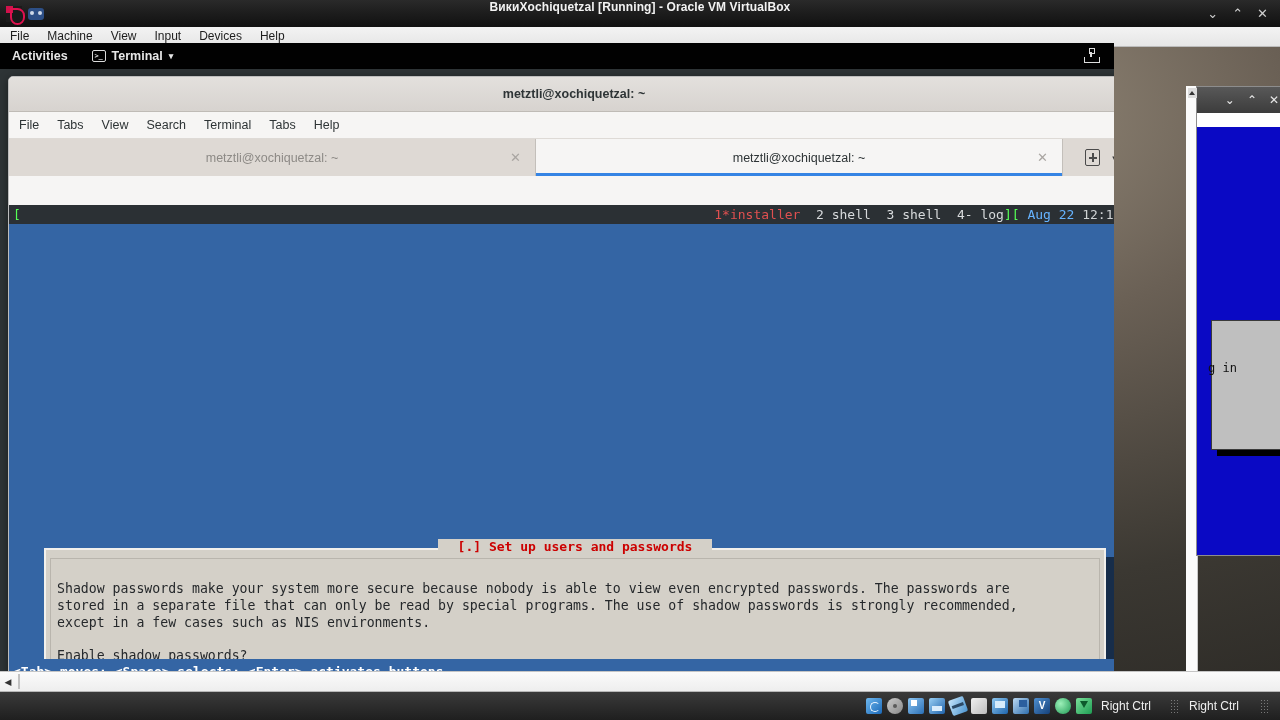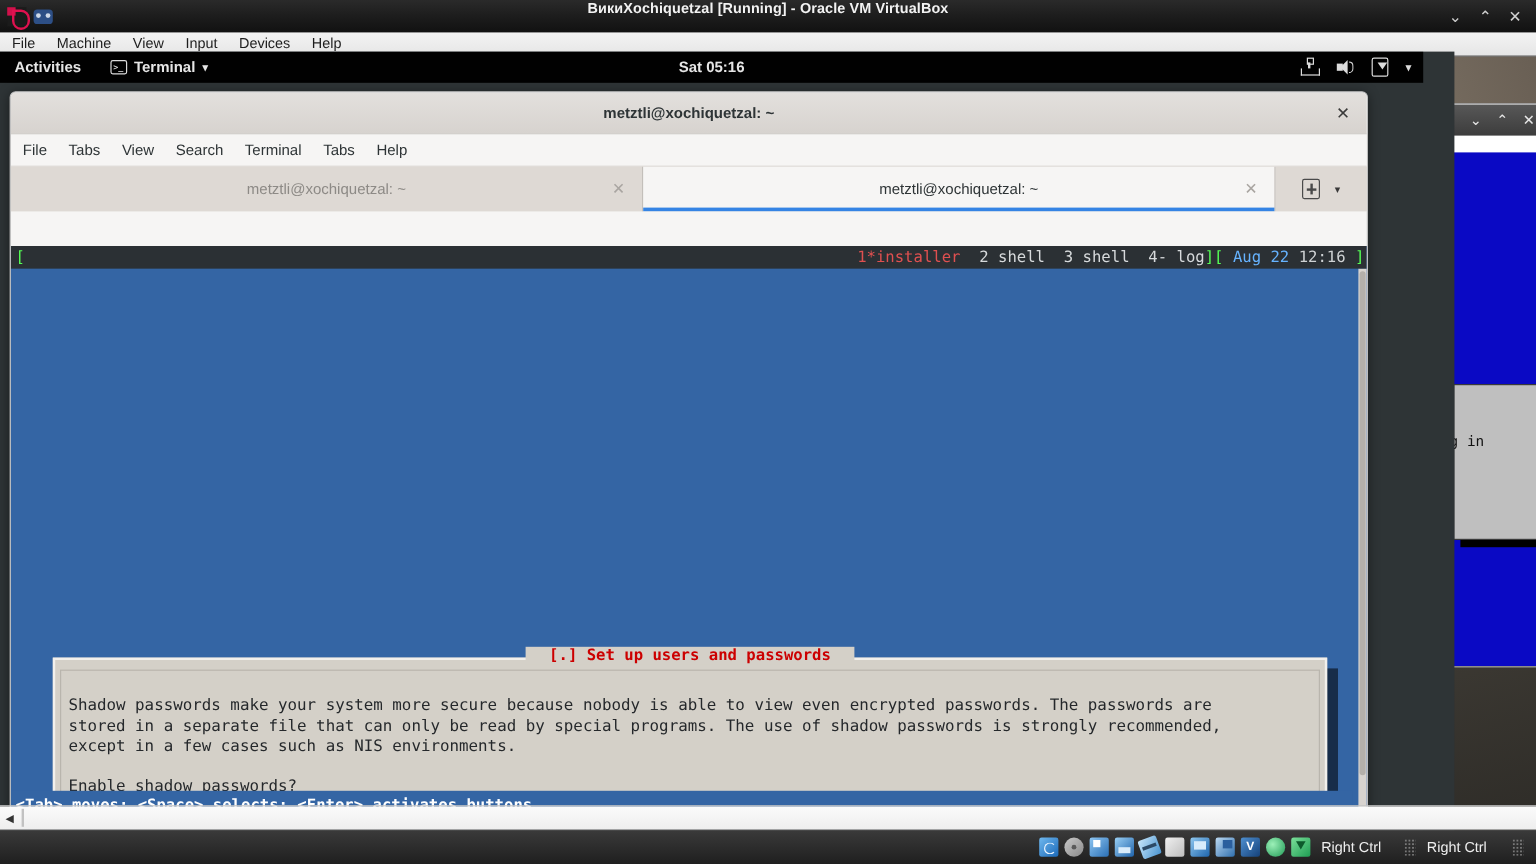--- a/index.html
+++ b/index.html
@@ -97,21 +97,21 @@
     background: #dcdcdc;
   }
   .bgwin-scroll-top::after {
     content: ""; position: absolute; left: 1px; top: 3px;
     border-left: 3.5px solid transparent; border-right: 3.5px solid transparent;
     border-bottom: 4px solid #333;
   }
 
   
   .guest {
-    position: absolute; left: 0; top: 43px; width: 1212px; height: 649px;
+    position: absolute; left: 0; top: 43px; width: 1114px; height: 649px;
     background: #2e3436; overflow: hidden;
   }
   .gnome-topbar {
     position: absolute; left: 0; top: 0; width: 1186px; height: 26px;
     background: #010101; color: #e6e6e6;
     display: flex; align-items: center; font-size: 12.5px; font-weight: bold;
   }
   .g-activities { padding: 0 12px; }
   .g-appmenu { display: flex; align-items: center; gap: 6px; margin-left: 12px; }
   .g-appicon {
@@ -372,21 +372,20 @@
 
   <div class="guest">
 
     <div class="gnome-topbar">
       <span class="g-activities">Activities</span>
       <span class="g-appmenu">
         <span class="g-appicon">&gt;_</span>
         <span>Terminal</span>
         <span class="g-caret">▾</span>
       </span>
-      <span class="g-clock">Sat 05:16</span>
       <span class="g-tray">
         <span class="tray-ico tray-net">
             <i></i>
           </span>
         <span class="tray-ico tray-vol">
             <i></i>
           </span>
         <span class="tray-ico tray-pow"></span>
         <span class="tray-caret">▾</span>
       </span>

